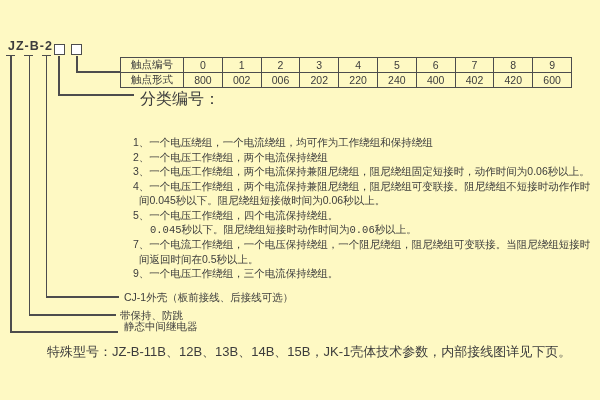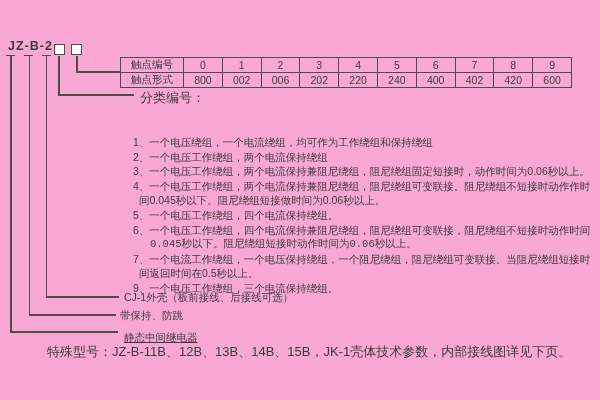--- a/index.html
+++ b/index.html
@@ -1,17 +1,17 @@
 <!DOCTYPE html>
 <html><head>
 <meta charset="utf-8">
 <style>
   html,body { margin:0; padding:0; background:#ffffff; }
   .page {
-    position:relative; width:600px; height:400px; background:#f9a8d4;
+    position:relative; width:600px; height:400px; background:#fef9c3;
     overflow:hidden; font-family:"Liberation Sans", sans-serif; color:#3c3c3c;
   }
   
   .model-code {
     position:absolute; left:8px; top:40px; font-size:12.5px; line-height:13px;
     font-weight:600; letter-spacing:1px; color:#3c3c3c;
   }
   .opt-box {
     position:absolute; width:9px; height:9px; border:1.5px solid #4d4d4d;
     background:#ffffff; top:44px;
@@ -39,34 +39,34 @@
     table-layout:fixed;
   }
   .contact-table td {
     border:1px solid #4d4d4d; height:13px; padding:0 10px; text-align:center;
     font-size:10.5px; color:#3c3c3c; white-space:nowrap; overflow:hidden;
   }
   .contact-table col.c0 { width:54px; }
   .contact-table col.cn { width:38.8px; }
   
   .class-title {
-    position:absolute; left:140px; top:88.5px; font-size:13px; white-space:nowrap;
+    position:absolute; left:140px; top:88.5px; font-size:16px; white-space:nowrap;
   }
   .class-list {
     position:absolute; left:133px; top:103px; font-size:10.5px;
     line-height:14.6px; white-space:nowrap;margin-top:32px;
   }
   .class-list .li { height:14.6px; }
   .class-list .cont-a { margin-left:6px; }
   .class-list .cont-b { margin-left:17px;font-family:Liberation Mono, monospace; }
   
   .callout { position:absolute; font-size:10.5px; white-space:nowrap; }
   .callout.case  { left:124px; top:291px; }
   .callout.hold  { left:120px; top:308.5px;font-family:Liberation Serif, serif; }
-  .callout.relay { left:124px; top:331px;text-decoration:underline; }
+  .callout.relay { left:124px; top:320px; }
   .footnote {
     position:absolute; left:47px; top:343px; font-size:13px; white-space:nowrap;
   }
 </style>
 </head>
 <body>
 
 <div class="page">
 
   <div class="model-code">JZ-B-2</div>
@@ -133,21 +133,20 @@
 
   <div class="class-title">分类编号：</div>
 
   <div class="class-list">
     <div class="li"><span>1、</span><span>一个电压绕组，一个电流绕组，均可作为工作绕组和保持绕组</span></div>
     <div class="li"><span>2、</span><span>一个电压工作绕组，两个电流保持绕组</span></div>
     <div class="li"><span>3、</span><span>一个电压工作绕组，两个电流保持兼阻尼绕组，阻尼绕组固定短接时，动作时间为0.06秒以上。</span></div>
     <div class="li"><span>4、</span><span>一个电压工作绕组，两个电流保持兼阻尼绕组，阻尼绕组可变联接。阻尼绕组不短接时动作作时</span></div>
     <div class="li cont-a">间0.045秒以下。阻尼绕组短接做时间为0.06秒以上。</div>
     <div class="li"><span>5、</span><span>一个电压工作绕组，四个电流保持绕组。</span></div>
-    <div class="li"><span>6、</span><span>一个电压工作绕组，四个电流保持兼阻尼绕组，阻尼绕组可变联接，阻尼绕组不短接时动作时间</span></div>
     <div class="li cont-b">0.045秒以下。阻尼绕组短接时动作时间为0.06秒以上。</div>
     <div class="li"><span>7、</span><span>一个电流工作绕组，一个电压保持绕组，一个阻尼绕组，阻尼绕组可变联接。当阻尼绕组短接时</span></div>
     <div class="li cont-a">间返回时间在0.5秒以上。</div>
     <div class="li"><span>9、</span><span>一个电压工作绕组，三个电流保持绕组。</span></div>
   </div>
 
   <div class="callout case">CJ-1外壳（板前接线、后接线可选）</div>
   <div class="callout hold">带保持、防跳</div>
   <div class="callout relay">静态中间继电器</div>
 

